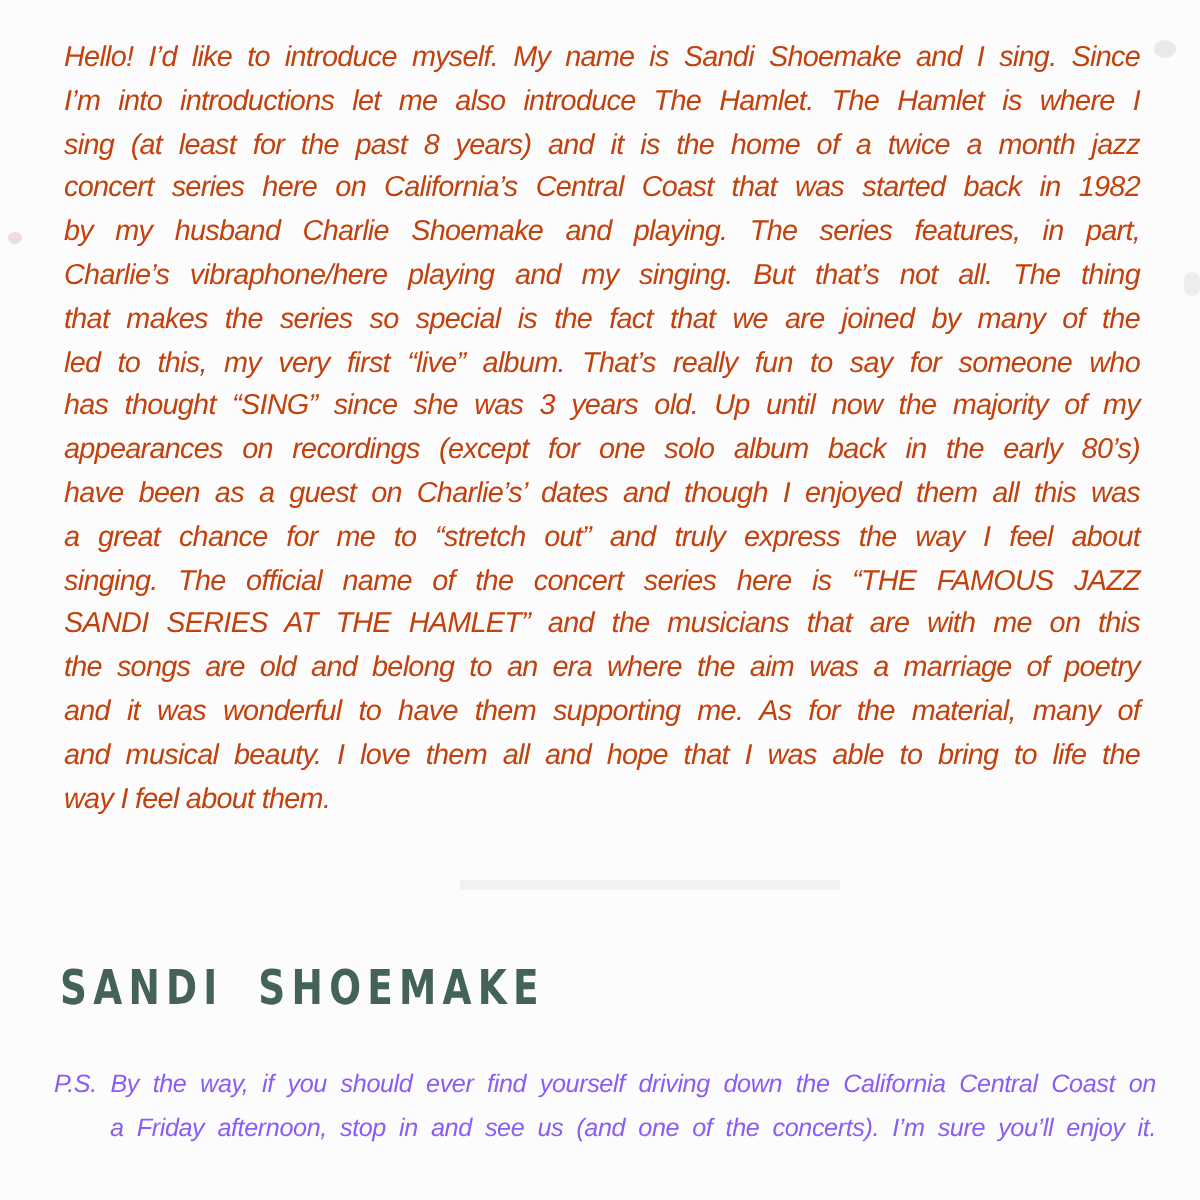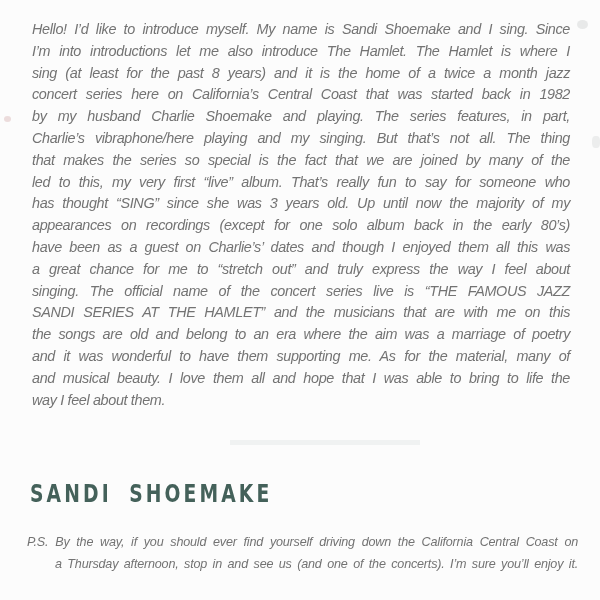--- a/index.html
+++ b/index.html
@@ -13,21 +13,21 @@
   }
   .notes {
     position: absolute;
     left: 32px;
     right: 30px;
     top: 19px;
     font-style: italic;
     font-size: 14.4px;
     line-height: 21.8px;
     letter-spacing: -0.35px;
-    color: #737373;
+    color: #c2410c;
   }
   .jline {
     text-align: justify;
     text-align-last: justify;
     text-justify: inter-word;
     height: 21.8px;
     white-space: normal;
   }
   .jline.last {
     text-align-last: left;
@@ -48,21 +48,21 @@
   }
   .postscript {
     position: absolute;
     left: 27px;
     right: 22px;
     top: 531px;
     font-style: italic;
     font-size: 12.6px;
     line-height: 22px;
     letter-spacing: -0.2px;
-    color: #737373;
+    color: #8b5cf6;
   }
   .ps-line {
     text-align: justify;
     text-align-last: justify;
     text-justify: inter-word;
   }
   .ps-line.ps-second {
     margin-left: 28px;
   }
   .artifact {
@@ -85,33 +85,33 @@
     <div class="jline">sing (at least for the past 8 years) and it is the home of a twice a month jazz</div>
     <div class="jline">concert series here on California’s Central Coast that was started back in 1982</div>
     <div class="jline">by my husband Charlie Shoemake and playing. The series features, in part,</div>
     <div class="jline">Charlie’s vibraphone/here playing and my singing. But that’s not all. The thing</div>
     <div class="jline">that makes the series so special is the fact that we are joined by many of the</div>
     <div class="jline">led to this, my very first “live” album. That’s really fun to say for someone who</div>
     <div class="jline">has thought “SING” since she was 3 years old. Up until now the majority of my</div>
     <div class="jline">appearances on recordings (except for one solo album back in the early 80’s)</div>
     <div class="jline">have been as a guest on Charlie’s’ dates and though I enjoyed them all this was</div>
     <div class="jline">a great chance for me to “stretch out” and truly express the way I feel about</div>
-    <div class="jline">singing. The official name of the concert series live is “THE FAMOUS JAZZ</div>
+    <div class="jline">singing. The official name of the concert series here is “THE FAMOUS JAZZ</div>
     <div class="jline">SANDI SERIES AT THE HAMLET” and the musicians that are with me on this</div>
     <div class="jline">the songs are old and belong to an era where the aim was a marriage of poetry</div>
     <div class="jline">and it was wonderful to have them supporting me. As for the material, many of</div>
     <div class="jline">and musical beauty. I love them all and hope that I was able to bring to life the</div>
     <div class="jline last">way I feel about them.</div>
   </div>
 
   <div class="signature">SANDI SHOEMAKE</div>
 
   <div class="postscript">
     <div class="ps-line ps-first">P.S. By the way, if you should ever find yourself driving down the California Central Coast on</div>
-    <div class="ps-line ps-second">a Thursday afternoon, stop in and see us (and one of the concerts). I’m sure you’ll enjoy it.</div>
+    <div class="ps-line ps-second">a Friday afternoon, stop in and see us (and one of the concerts). I’m sure you’ll enjoy it.</div>
   </div>
 
   <div class="artifact a1"></div>
   <div class="artifact a2"></div>
   <div class="artifact a3"></div>
   <div class="artifact a4"></div>
 
 </div>
 
 </body></html>

